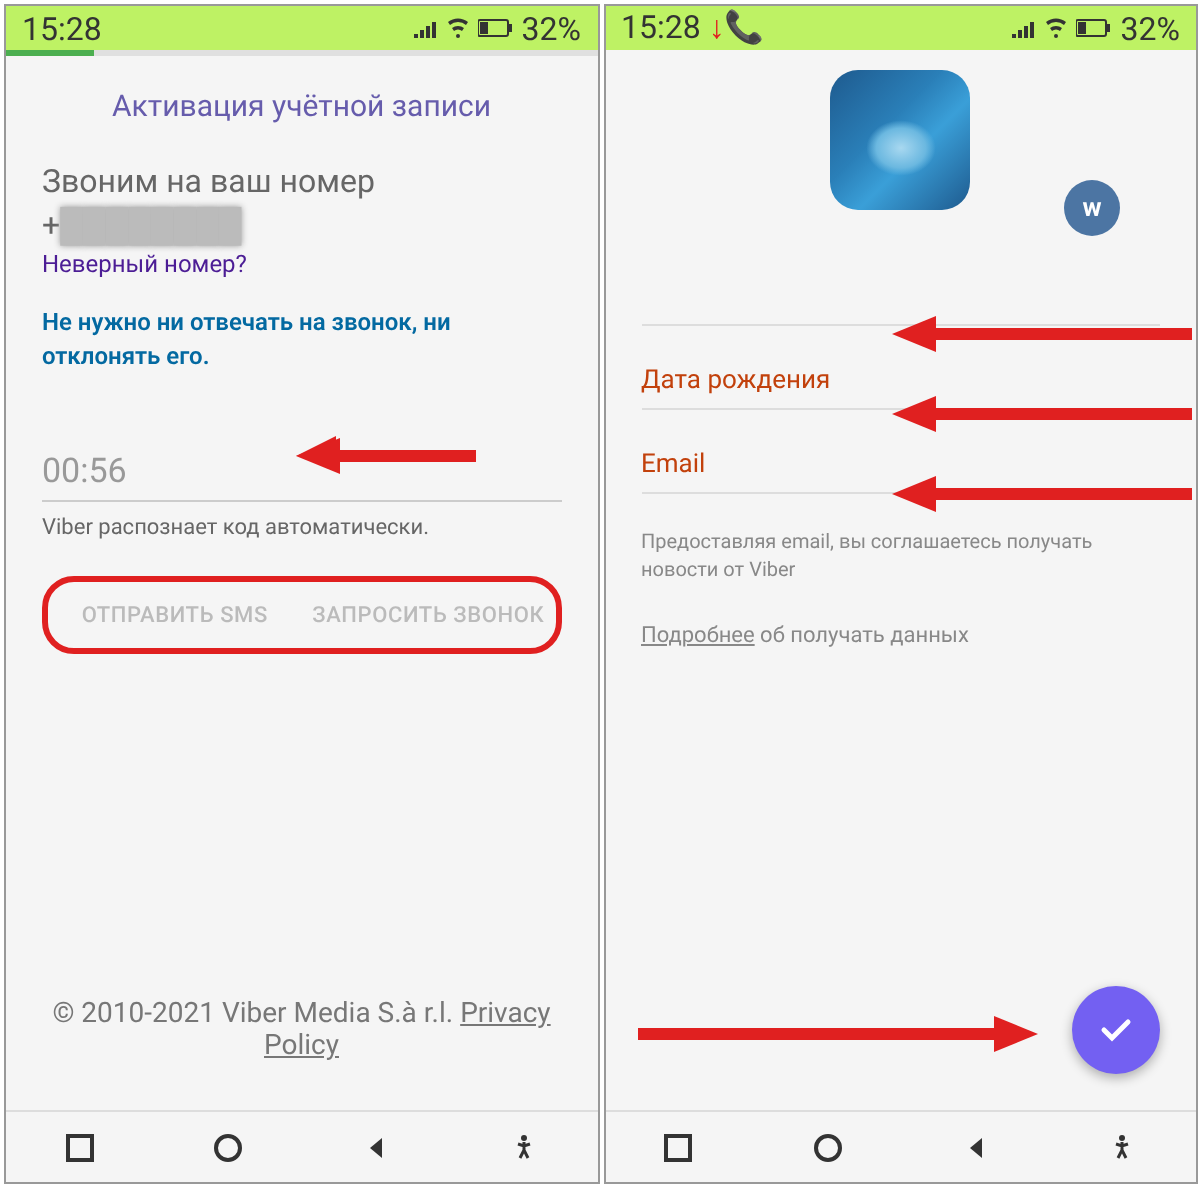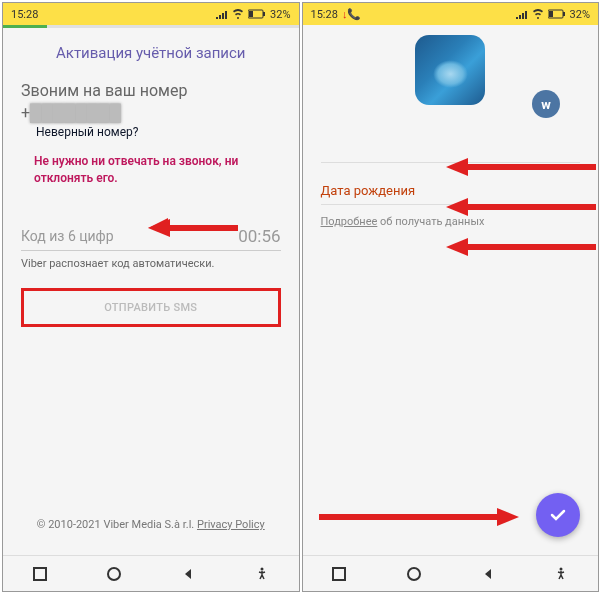--- a/index.html
+++ b/index.html
@@ -16,26 +16,26 @@
       flex: 1;
       border: 1px solid #999;
       background: #f5f5f5;
       display: flex;
       flex-direction: column;
       position: relative;
       overflow: hidden;
     }
     .status-bar {
       height: 22px;
-      background: #fde047;
+      background: #bef264;
       display: flex;
       align-items: center;
       justify-content: space-between;
       padding: 0 8px;
-      font-size: 11px;
+      font-size: 16px;
       color: #333;
       gap: 40px;
     }
     .status-right { display: flex; align-items: center; gap: 4px; text-align: right; }
     .progress-bar {
       height: 3px;
       background: #e0e0e0;
       position: relative;
     }
     .progress-fill {
@@ -56,29 +56,28 @@
       text-align: center;
       margin-bottom: 18px;
       font-weight: 400;
     }
     .text-line {
       font-size: 16px;
       color: #666;
       line-height: 1.4;
     }
     .link {
-      color: #0f172a;
+      color: #4c1d95;
       font-size: 12px;
-      margin-left: 15px;
     }
     .bold-text {
       font-size: 12px;
-      color: #be185d;
+      color: #0369a1;
       font-weight: 600;
-      margin: 14px 13px;
+      margin: 14px 0;
       line-height: 1.4;
     }
     .input-row {
       display: flex;
       align-items: center;
       justify-content: space-between;
       border-bottom: 1px solid #ccc;
       padding: 8px 0 4px;
       margin-top: 18px;
     }
@@ -91,36 +90,36 @@
       font-size: 17px;
     }
     .auto-text {
       font-size: 11px;
       color: #666;
       margin-top: 6px;
       margin-bottom: 18px;
     }
     .button-group {
       border: 3px solid #e02020;
-      border-radius: 0;
+      border-radius: 16px;
       display: flex;
       padding: 10px 0;
       justify-content: center;
     }
     .btn {
       flex: 1;
       text-align: center;
       font-size: 11px;
       color: #bbb;
       font-weight: 500;
       letter-spacing: 0.3px;
     }
     .footer {
       text-align: center;
-      font-size: 11px;
+      font-size: 14px;
       color: #777;
       margin-top: auto;
       margin-bottom: 8px;
     }
     .footer .pp { text-decoration: underline; }
     .nav-bar {
       height: 36px;
       background: #f5f5f5;
       display: flex;
       align-items: center;
@@ -234,26 +233,26 @@
     <div class="progress-fill"></div>
   </div>
   <div class="content">
     <div class="title">Активация учётной записи</div>
     <div>
       <span class="text-line">Звоним на ваш номер +</span><span class="text-line blur">████████</span>
     </div>
     <div class="link">Неверный номер?</div>
     <div class="bold-text">Не нужно ни отвечать на звонок, ни отклонять его.</div>
     <div class="input-row">
-      <span class="input-placeholder">Код из 6 цифр</span>
       <span class="timer">00:56</span>
     </div>
     <div class="auto-text">Viber распознает код автоматически.</div>
     <div class="button-group">
       <div class="btn">ОТПРАВИТЬ SMS</div>
+      <div class="btn">ЗАПРОСИТЬ ЗВОНОК</div>
     </div>
     <div class="footer">
       <span>© 2010-2021 Viber Media S.à r.l.</span>
       <span class="pp">Privacy Policy</span>
     </div>
   </div>
   <div class="nav-bar">
     <svg class="nav-icon" width="14" height="14" viewBox="0 0 14 14">
         <rect x="1" y="1" width="12" height="12" fill="none" stroke="#333" stroke-width="2"></rect>
       </svg>
@@ -296,20 +295,22 @@
       <span>32%</span>
     </div>
   </div>
   <div class="content">
     <div class="avatar-wrap">
       <div class="avatar"></div>
       <div class="vk-badge">w</div>
     </div>
     <div class="field"></div>
     <div class="field">Дата рождения</div>
+    <div class="field">Email</div>
+    <div class="consent">Предоставляя email, вы соглашаетесь получать новости от Viber</div>
     <div class="more-link">
       <span class="u">Подробнее</span><span> об получать данных</span>
     </div>
   </div>
   <div class="fab">
     <svg width="20" height="20" viewBox="0 0 20 20">
         <path d="M4 10l4 4 8-8" stroke="#fff" stroke-width="2.5" fill="none" stroke-linecap="round"></path>
       </svg>
   </div>
   <div class="nav-bar">

